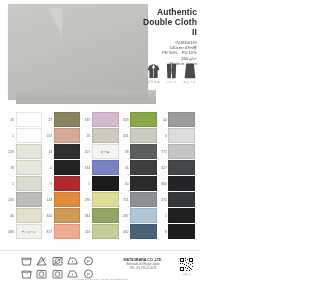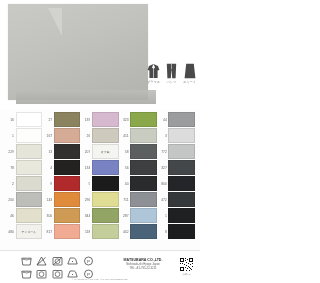--- a/index.html
+++ b/index.html
@@ -65,20 +65,31 @@
 <body>
 
 <div class="page">
 
   <div class="hero">
     <div class="fabric-photo">
       <div class="fabric-fold"></div>
       <div class="fabric-edge"></div>
     </div>
 
+    <div class="brand-block">
+      <div class="brand-l1">Authentic</div>
+      <div class="brand-l2">Double Cloth II</div>
+      <div class="spec">
+        <div>«V18D013»</div>
+        <div>140cm×47m巻</div>
+        <div>PE 90%　PU 10%</div>
+        <div>260 g/㎡</div>
+        <div>Made in Japan</div>
+      </div>
+    </div>
 
     <div class="use-icons">
       <div class="use-item">
         <div class="use-glyph">
           <svg width="13" height="16" viewBox="0 0 13 16">
             <path d="M6.5 1 L2 3 L0.6 7 L2.4 7.6 L2.4 15 L10.6 15 L10.6 7.6 L12.4 7 L11 3 Z" fill="#4a4a4a"></path>
             <path d="M6.5 1 L5 4.5 L6.5 6 L8 4.5 Z" fill="#ffffff"></path>
             <rect x="6.2" y="6" width="0.6" height="9" fill="#ffffff"></rect>
           </svg>
         </div>

